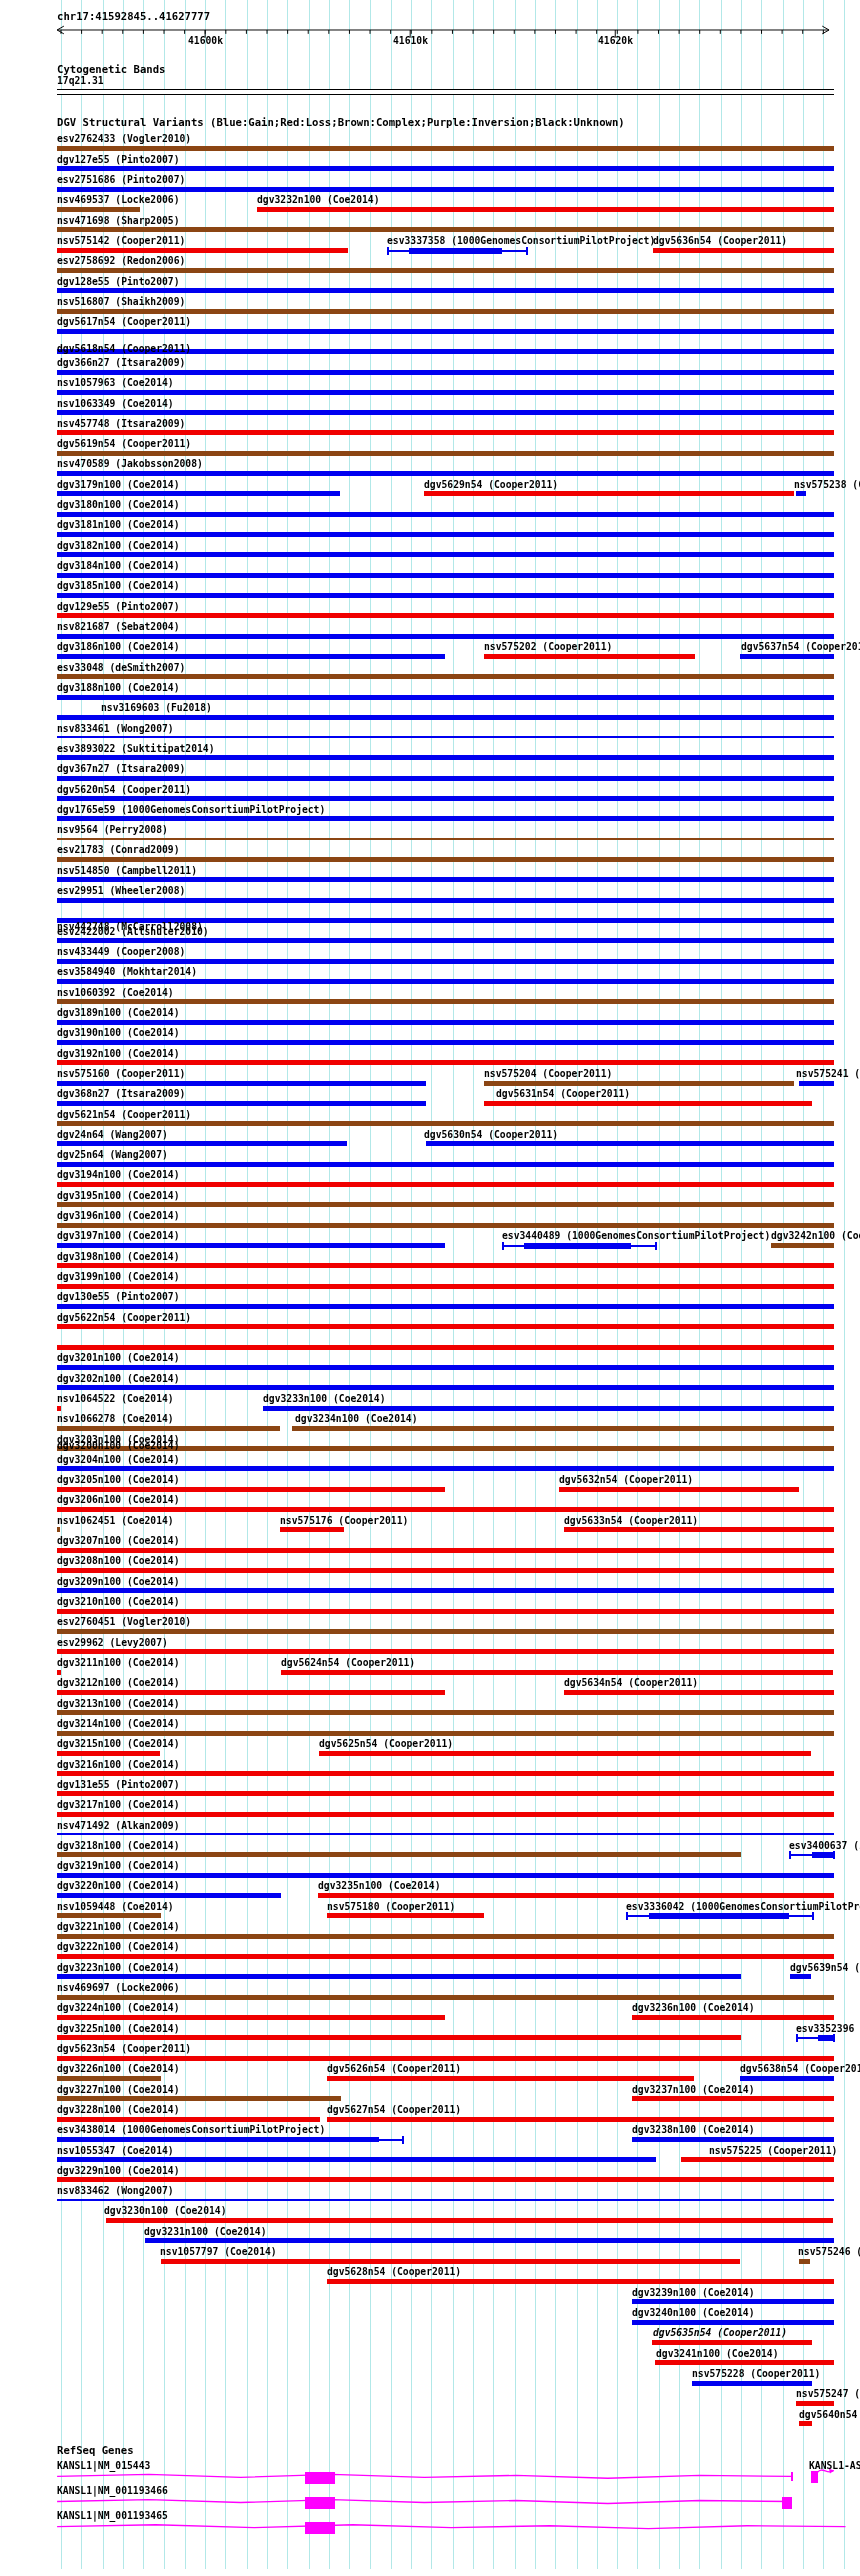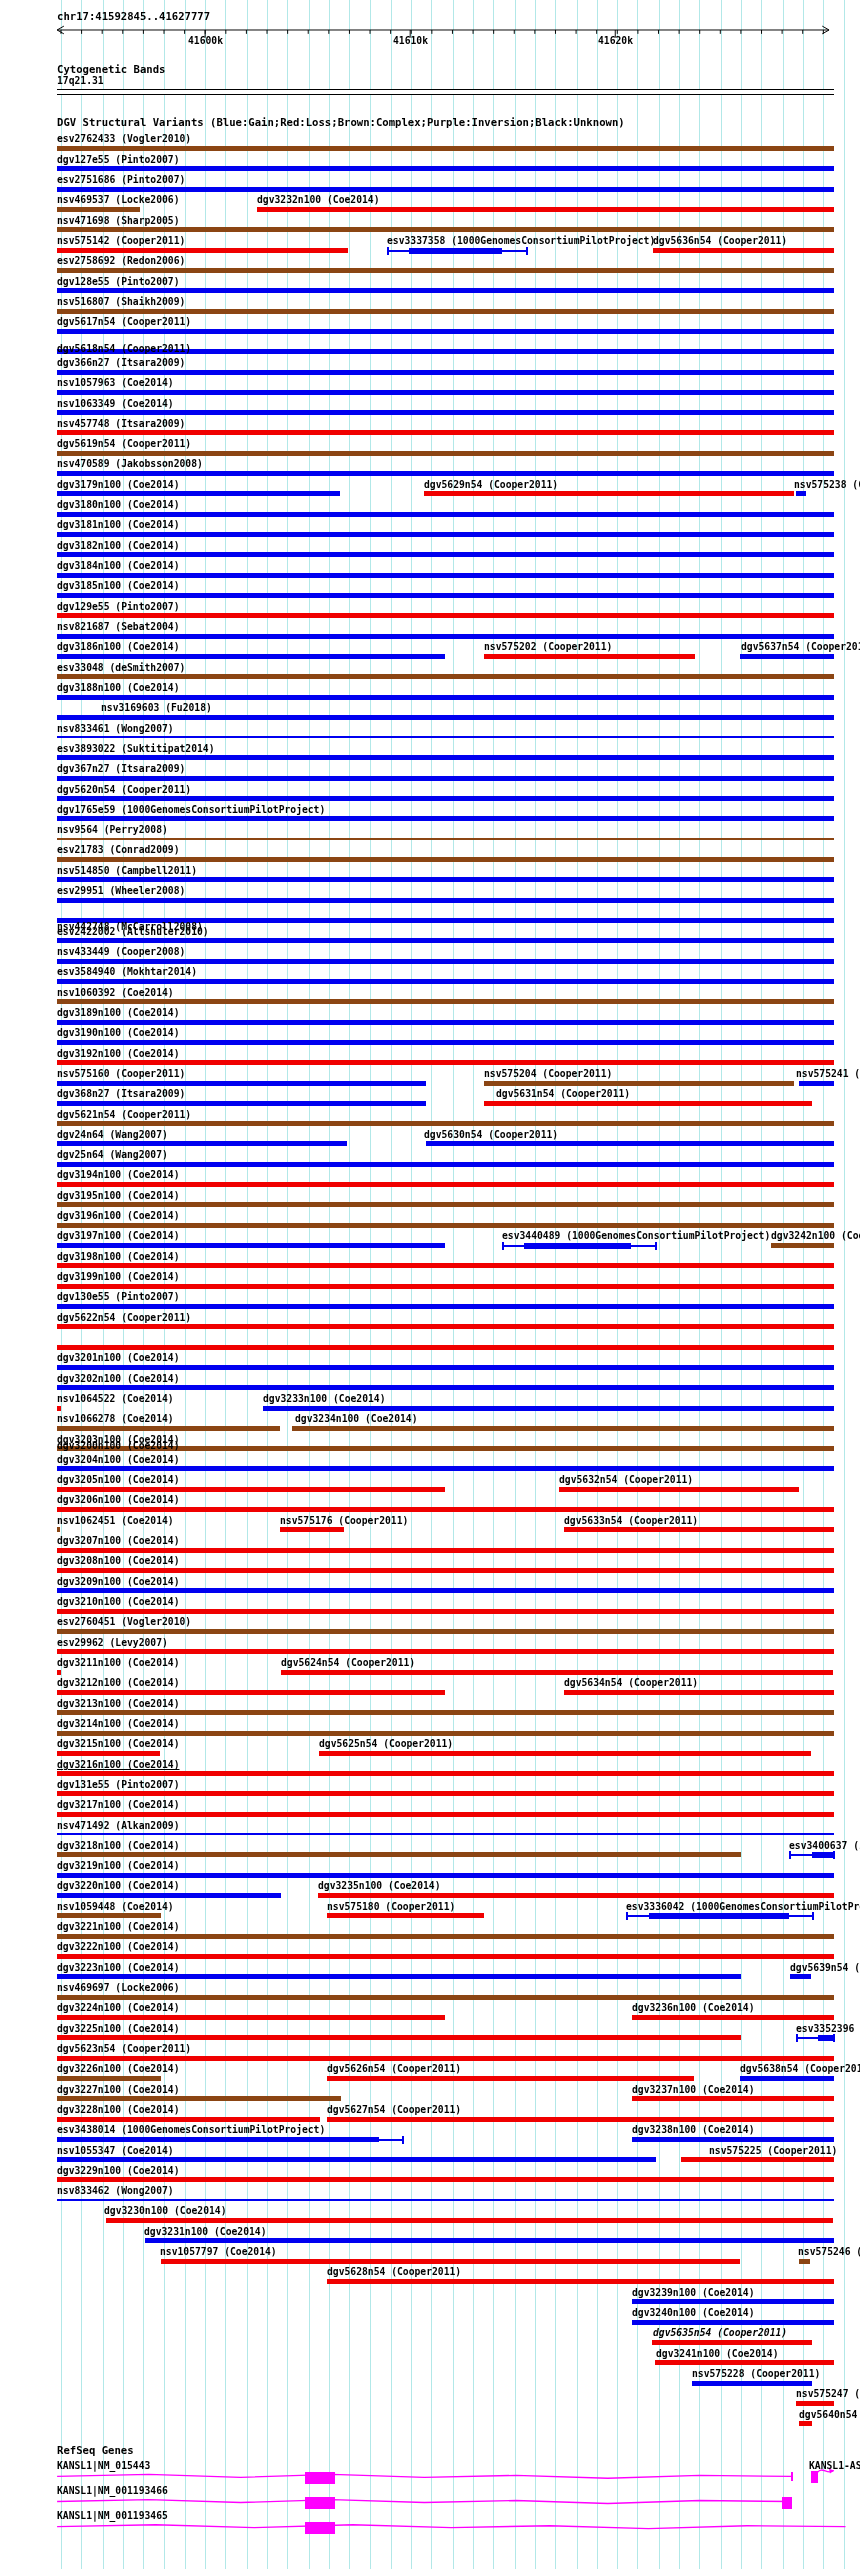--- a/index.html
+++ b/index.html
@@ -266,21 +266,21 @@
     <div class="abs lbl" style="left: 564px; top: 1678px;">dgv5634n54 (Cooper2011)</div>
     <div class="abs bar" style="left: 564px; top: 1690px; width: 270px; height: 4.8px; background: rgb(240, 0, 0);"></div>
     <div class="abs lbl" style="left: 57px; top: 1699px;">dgv3213n100 (Coe2014)</div>
     <div class="abs bar" style="left: 57px; top: 1710px; width: 777px; height: 4.8px; background: rgb(139, 69, 19);"></div>
     <div class="abs lbl" style="left: 57px; top: 1719px;">dgv3214n100 (Coe2014)</div>
     <div class="abs bar" style="left: 57px; top: 1731px; width: 777px; height: 4.8px; background: rgb(139, 69, 19);"></div>
     <div class="abs lbl" style="left: 57px; top: 1739px;">dgv3215n100 (Coe2014)</div>
     <div class="abs bar" style="left: 57px; top: 1751px; width: 103px; height: 4.8px; background: rgb(240, 0, 0);"></div>
     <div class="abs lbl" style="left: 319px; top: 1739px;">dgv5625n54 (Cooper2011)</div>
     <div class="abs bar" style="left: 319px; top: 1751px; width: 492px; height: 4.8px; background: rgb(240, 0, 0);"></div>
-    <div class="abs lbl" style="left: 57px; top: 1760px; text-decoration: underline;">dgv3216n100 (Coe2014)</div>
+    <div class="abs lbl" style="left: 57px; top: 1760px;">dgv3216n100 (Coe2014)</div>
     <div class="abs bar" style="left: 57px; top: 1771px; width: 777px; height: 4.8px; background: rgb(240, 0, 0);"></div>
     <div class="abs lbl" style="left: 57px; top: 1780px;">dgv131e55 (Pinto2007)</div>
     <div class="abs bar" style="left: 57px; top: 1791px; width: 777px; height: 4.8px; background: rgb(240, 0, 0);"></div>
     <div class="abs lbl" style="left: 57px; top: 1800px;">dgv3217n100 (Coe2014)</div>
     <div class="abs bar" style="left: 57px; top: 1812px; width: 777px; height: 4.8px; background: rgb(240, 0, 0);"></div>
     <div class="abs lbl" style="left: 57px; top: 1821px;">nsv471492 (Alkan2009)</div>
     <div class="abs bar" style="left: 57px; top: 1833px; width: 777px; height: 1.9px; background: rgb(0, 0, 240);"></div>
     <div class="abs lbl" style="left: 57px; top: 1841px;">dgv3218n100 (Coe2014)</div>
     <div class="abs bar" style="left: 57px; top: 1852px; width: 684px; height: 4.8px; background: rgb(139, 69, 19);"></div>
     <div class="abs lbl" style="left: 789px; top: 1841px;">esv3400637 (1000GenomesConsortiumPilotProject)</div>

